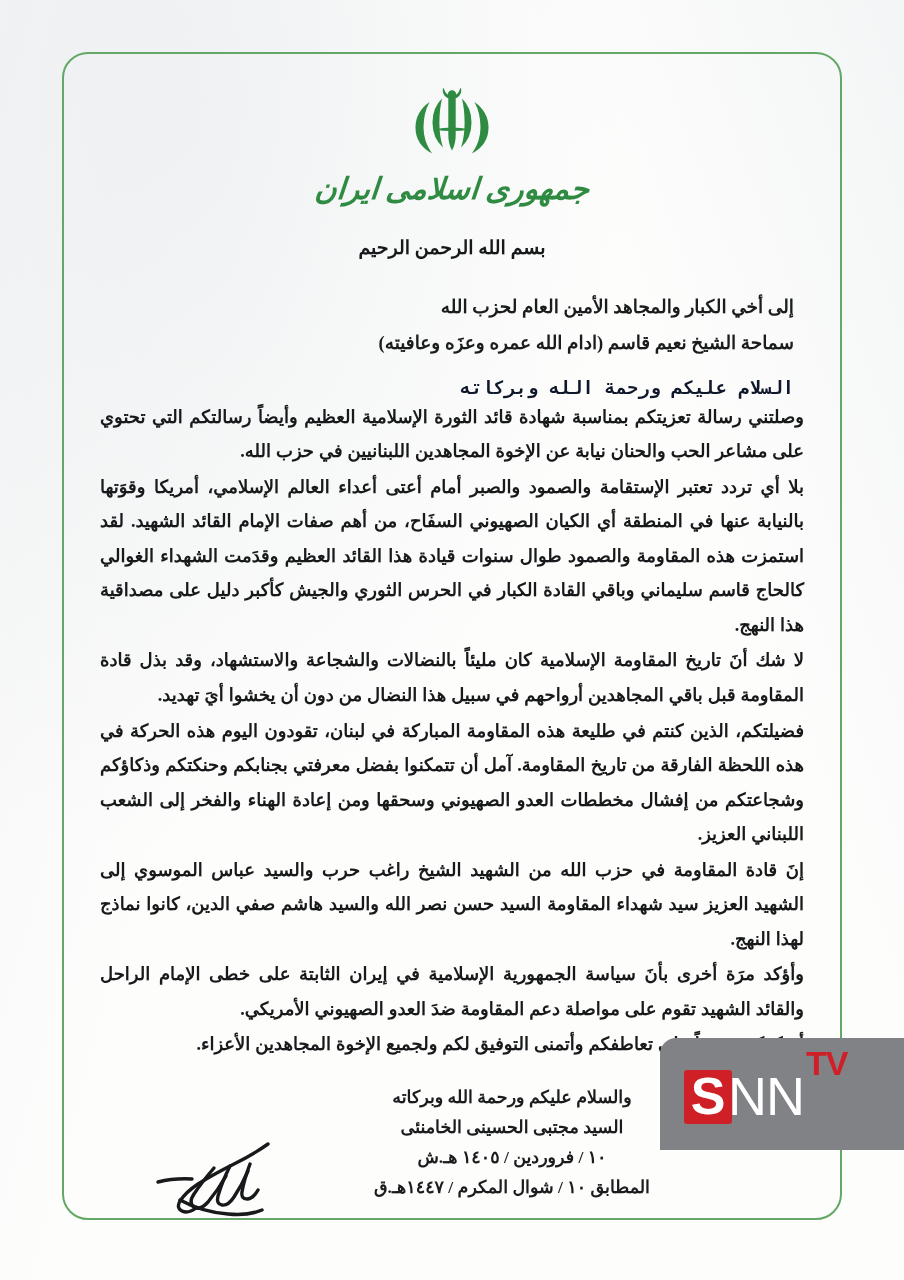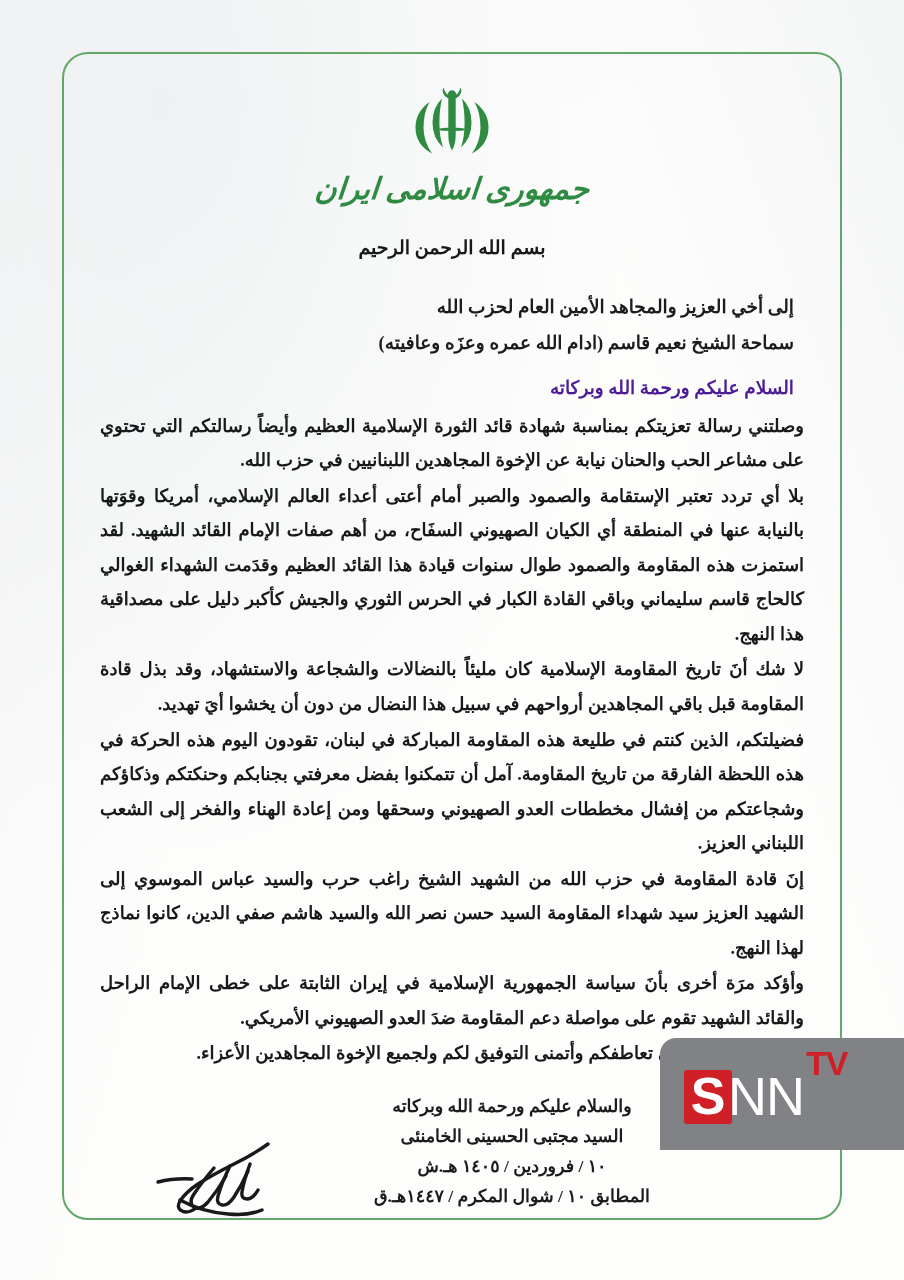--- a/index.html
+++ b/index.html
@@ -80,26 +80,27 @@
     font-weight: 700;
     color: #1a1c1e;
     line-height: 1.95;
     text-align: right;
   }
   .greeting {
     margin-top: 16px;
     padding-right: 14px;
     font-size: 18.5px;
     font-weight: 700;
-    color: #4c1d95;
+    color: #0f172a;
+    font-family: Liberation Mono, monospace;
   }
 
   
   .body-block {
-    margin-top: 10px;
+    margin-top: 0;
     padding: 0 4px;
   }
   .para {
     font-size: 18px;
     font-weight: 700;
     color: #17191b;
     line-height: 1.92;
     text-align: justify;
     text-align-last: right;
     margin: 0 0 1px 0;
@@ -217,21 +218,21 @@
                    q8.5 -12.0 8.5 -26.0 q0 -14.5 -6.0 -25.5 z"></path>
         </g>
       </svg>
 
       <div class="country-name" style="font-size:30px; font-weight:700; font-style:italic; letter-spacing:-1px; line-height:1.25; transform:skewX(-5deg);">جمهوری اسلامی ایران</div>
 
       <div class="basmala">بسم الله الرحمن الرحيم</div>
     </div>
 
     <div class="salutation">
-      <div class="line">إلى أخي العزيز والمجاهد الأمين العام لحزب الله</div>
+      <div class="line">إلى أخي الكبار والمجاهد الأمين العام لحزب الله</div>
       <div class="line">سماحة الشيخ نعيم قاسم (ادام الله عمره وعزَه وعافيته)</div>
     </div>
 
     <div class="greeting">السلام عليكم ورحمة الله وبركاته</div>
 
     <div class="body-block">
       <p class="para">وصلتني رسالة تعزيتكم بمناسبة شهادة قائد الثورة الإسلامية العظيم وأيضاً رسالتكم التي تحتوي على مشاعر الحب والحنان نيابة عن الإخوة المجاهدين اللبنانيين في حزب الله.</p>
       <p class="para">بلا أي تردد تعتبر الإستقامة والصمود والصبر أمام أعتى أعداء العالم الإسلامي، أمريكا وقوَتها بالنيابة عنها في المنطقة أي الكيان الصهيوني السفَاح، من أهم صفات الإمام القائد الشهيد. لقد استمزت هذه المقاومة والصمود طوال سنوات قيادة هذا القائد العظيم وقدَمت الشهداء الغوالي كالحاج قاسم سليماني وباقي القادة الكبار في الحرس الثوري والجيش كأكبر دليل على مصداقية هذا النهج.</p>
       <p class="para">لا شك أنَ تاريخ المقاومة الإسلامية كان مليئاً بالنضالات والشجاعة والاستشهاد، وقد بذل قادة المقاومة قبل باقي المجاهدين أرواحهم في سبيل هذا النضال من دون أن يخشوا أيَ تهديد.</p>
       <p class="para">فضيلتكم، الذين كنتم في طليعة هذه المقاومة المباركة في لبنان، تقودون اليوم هذه الحركة في هذه اللحظة الفارقة من تاريخ المقاومة. آمل أن تتمكنوا بفضل معرفتي بجنابكم وحنكتكم وذكاؤكم وشجاعتكم من إفشال مخططات العدو الصهيوني وسحقها ومن إعادة الهناء والفخر إلى الشعب اللبناني العزيز.</p>

